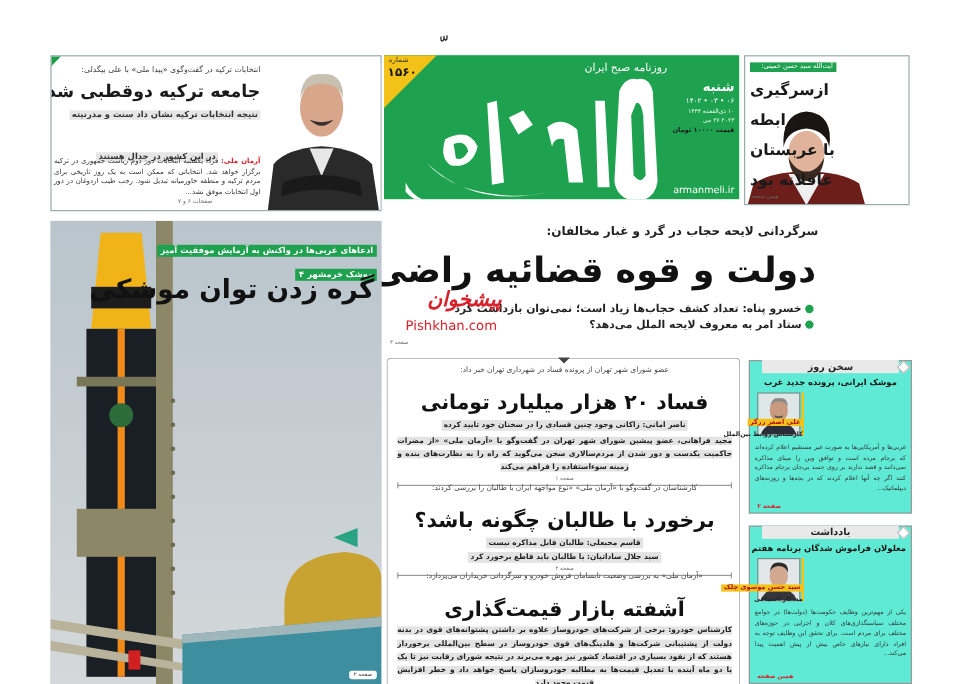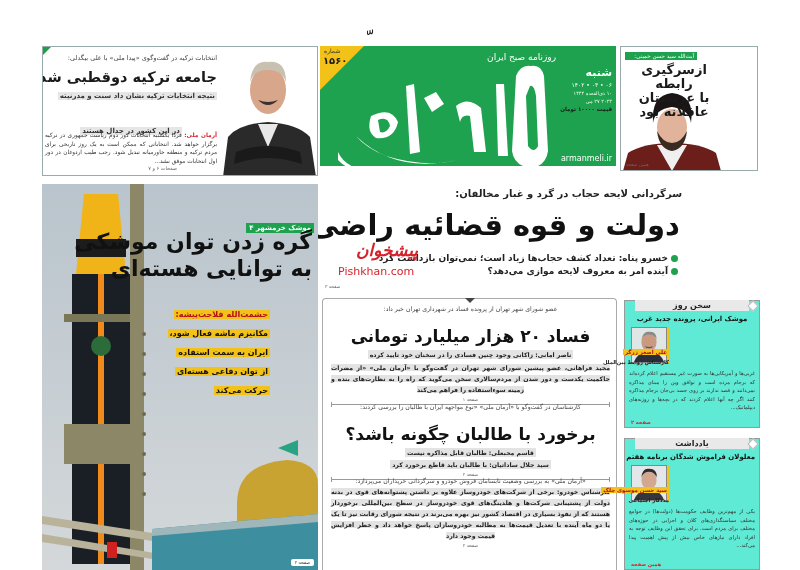--- a/index.html
+++ b/index.html
@@ -31,21 +31,21 @@
   #masthead .weekday { font-size: 11px; font-weight: bold; color: #fff; }
   #masthead .date-line { font-size: 6px; color: #fff; margin-top: 2px; }
   #masthead .date-sm { font-size: 5px; color: #e8ffe8; margin-top: 2px; }
   #masthead .price { font-size: 5.5px; color: #1a1a1a; font-weight: bold; margin-top: 2px; }
   #masthead .website { position: absolute; right: 4px; bottom: 3px; font-size: 8px; color: #fff; direction: ltr; font-family: "DejaVu Sans", sans-serif; }
   #masthead-ornament { left: 365px; top: 28px; font-size: 20px; color: #1a1a1a; }
 
   
   #quote-box { left: 620px; top: 46px; width: 138px; height: 125px; border: 1px solid #9aa; overflow: hidden; background: #fff; }
   #quote-box .badge { position: absolute; right: 60px; top: 5px; width: 72px; background: #1ea24f; color: #fff; font-size: 5.5px; padding: 1px 3px; text-align: right; }
-  #quote-box .q { position: absolute; right: 34px; top: 16px; font-size: 13px; font-weight: bold; line-height: 14px; text-align: center; width: 98px; }
+  #quote-box .q { position: absolute; right: 34px; top: 16px; font-size: 13px; font-weight: bold; line-height: 25px; text-align: left; width: 98px; }
   #quote-box .pageref { position: absolute; left: 5px; bottom: 3px; font-size: 4.5px; color: #666; }
   #quote-photo { position: absolute; left: 2px; top: 40px; width: 98px; height: 84px; }
 
   
   #lead-kicker { right: 118px; top: 188px; font-size: 10px; font-weight: bold; color: #222; white-space: nowrap; }
   #lead-headline { right: 120px; top: 208px; font-size: 29px; font-weight: bold; color: #111; white-space: nowrap; letter-spacing: -1.2px; }
   #lead-bullets { right: 122px; top: 252px; width: 360px; }
   #lead-bullets .b { font-size: 9px; font-weight: bold; color: #222; white-space: nowrap; line-height: 13px; }
   #lead-bullets .dot { display: inline-block; width: 7px; height: 7px; border-radius: 50%; background: #1ea24f; margin-left: 3px; vertical-align: middle; }
   #lead-pageref { left: 325px; top: 284px; font-size: 4.5px; color: #666; }
@@ -161,21 +161,21 @@
     <div>با عربستان</div>
     <div>عاقلانه بود</div>
   </div>
   <div class="pageref">همین صفحه</div>
 </div>
 
 <div id="lead-kicker" class="abs">سرگردانی لایحه حجاب در گرد و غبار مخالفان:</div>
 <div id="lead-headline" class="abs">دولت و قوه قضائیه راضی؛ مجلس ناراضی</div>
 <div id="lead-bullets" class="abs">
   <div class="b"><span class="dot"></span><span>خسرو پناه: تعداد کشف حجاب‌ها زیاد است؛ نمی‌توان بازداشت کرد</span></div>
-  <div class="b"><span class="dot"></span><span>آینده امر به معروف لایحه موازی می‌دهد؟</span></div>
+  <div class="b"><span class="dot"></span><span>ستاد امر به معروف لایحه الملل می‌دهد؟</span></div>
 </div>
 <div id="lead-pageref" class="abs">صفحه ۳</div>
 <div id="watermark" class="abs">
   <span class="fa">پیشخوان</span>
   <span class="en">Pishkhan.com</span>
 </div>
 
 <div id="middle-box" class="abs">
   <div class="arrow"></div>
 
@@ -192,20 +192,21 @@
     <div class="kick">کارشناسان در گفت‌وگو با «آرمان ملی» «نوع مواجهه ایران با طالبان را بررسی کردند:</div>
     <div class="head">برخورد با طالبان چگونه باشد؟</div>
     <div class="sub"><span>قاسم محبعلی: طالبان قابل مذاکره نیست</span></div>
     <div class="sub" style="margin-top:1px;"><span>سید جلال ساداتیان: با طالبان باید قاطع برخورد کرد</span></div>
     <div class="pref">صفحه ۲</div>
     <div class="rule"></div>
   </div>
 
   <div class="story" style="top:178px;">
     <div class="kick">«آرمان ملی» به بررسی وضعیت نابسامان فروش خودرو و سرگردانی خریداران می‌پردازد:</div>
+    <div class="head">آشفته بازار قیمت‌گذاری</div>
     <div class="body"><span>کارشناس خودرو: برخی از شرکت‌های خودروساز علاوه بر داشتن پشتوانه‌های قوی در بدنه دولت از پشتیبانی شرکت‌ها و هلدینگ‌های قوی خودروساز در سطح بین‌المللی برخوردار هستند که از نفوذ بسیاری در اقتصاد کشور نیز بهره می‌برند در نتیجه شورای رقابت نیز تا یک یا دو ماه آینده با تعدیل قیمت‌ها به مطالبه خودروسازان پاسخ خواهد داد و خطر افزایش قیمت وجود دارد</span></div>
     <div class="pref">صفحه ۲</div>
   </div>
 </div>
 
 <div id="missile-feature" class="abs">
   <svg width="276" height="386" viewBox="0 0 276 386">
     <defs>
       <linearGradient id="sky" x1="0" y1="0" x2="0" y2="1">
         <stop offset="0" stop-color="#b9c4cc"></stop>
@@ -235,33 +236,25 @@
     <ellipse cx="59" cy="162" rx="10" ry="10" fill="#2c6b3a"></ellipse>
     <path d="M0 332 L130 352 L130 360 L0 340 Z" fill="#b8b39a"></path>
     <path d="M0 350 L130 372 L130 378 L0 358 Z" fill="#b8b39a"></path>
     <path d="M195 320 Q195 280 245 276 Q276 278 276 300 L276 340 L195 340 Z" fill="#c9a331"></path>
     <path d="M110 345 L276 330 L276 386 L110 386 Z" fill="#3d8fa0"></path>
     <path d="M110 345 L276 330 L276 338 L110 352 Z" fill="#9fb6ba"></path>
     <path d="M236 264 L256 256 L256 272 Z" fill="#2aa384"></path>
     <rect x="65" y="358" width="10" height="16" fill="#d02020"></rect>
   </svg>
   <div class="kicker">
-    <br>
+    <span>ادعاهای غربی‌ها در واکنش به آزمایش موفقیت آمیز</span><br>
     <span>موشک خرمشهر ۴</span>
   </div>
   <div class="headline">
     <div>گره زدن توان موشکی</div>
-    <div>به توانایی هسته‌ای</div>
-  </div>
-  <div class="quote">
-    <span class="lead">حشمت‌الله فلاحت‌پیشه:</span><br>
-    <span>مکانیزم ماشه فعال شود،</span><br>
-    <span>ایران به سمت استفاده</span><br>
-    <span>از توان دفاعی هسته‌ای</span><br>
-    <span>حرکت می‌کند</span>
   </div>
   <div class="pageref">صفحه ۲</div>
 </div>
 
 <div class="op-box" style="top:300px; height:128px;">
   <div class="tab">سخن روز</div>
   <div class="tab-diamond"></div>
   <div class="title">موشک ایرانی، پرونده جدید غرب</div>
   <svg class="portrait" viewBox="0 0 36 36">
     <rect width="36" height="36" fill="#dfe6e6"></rect>

